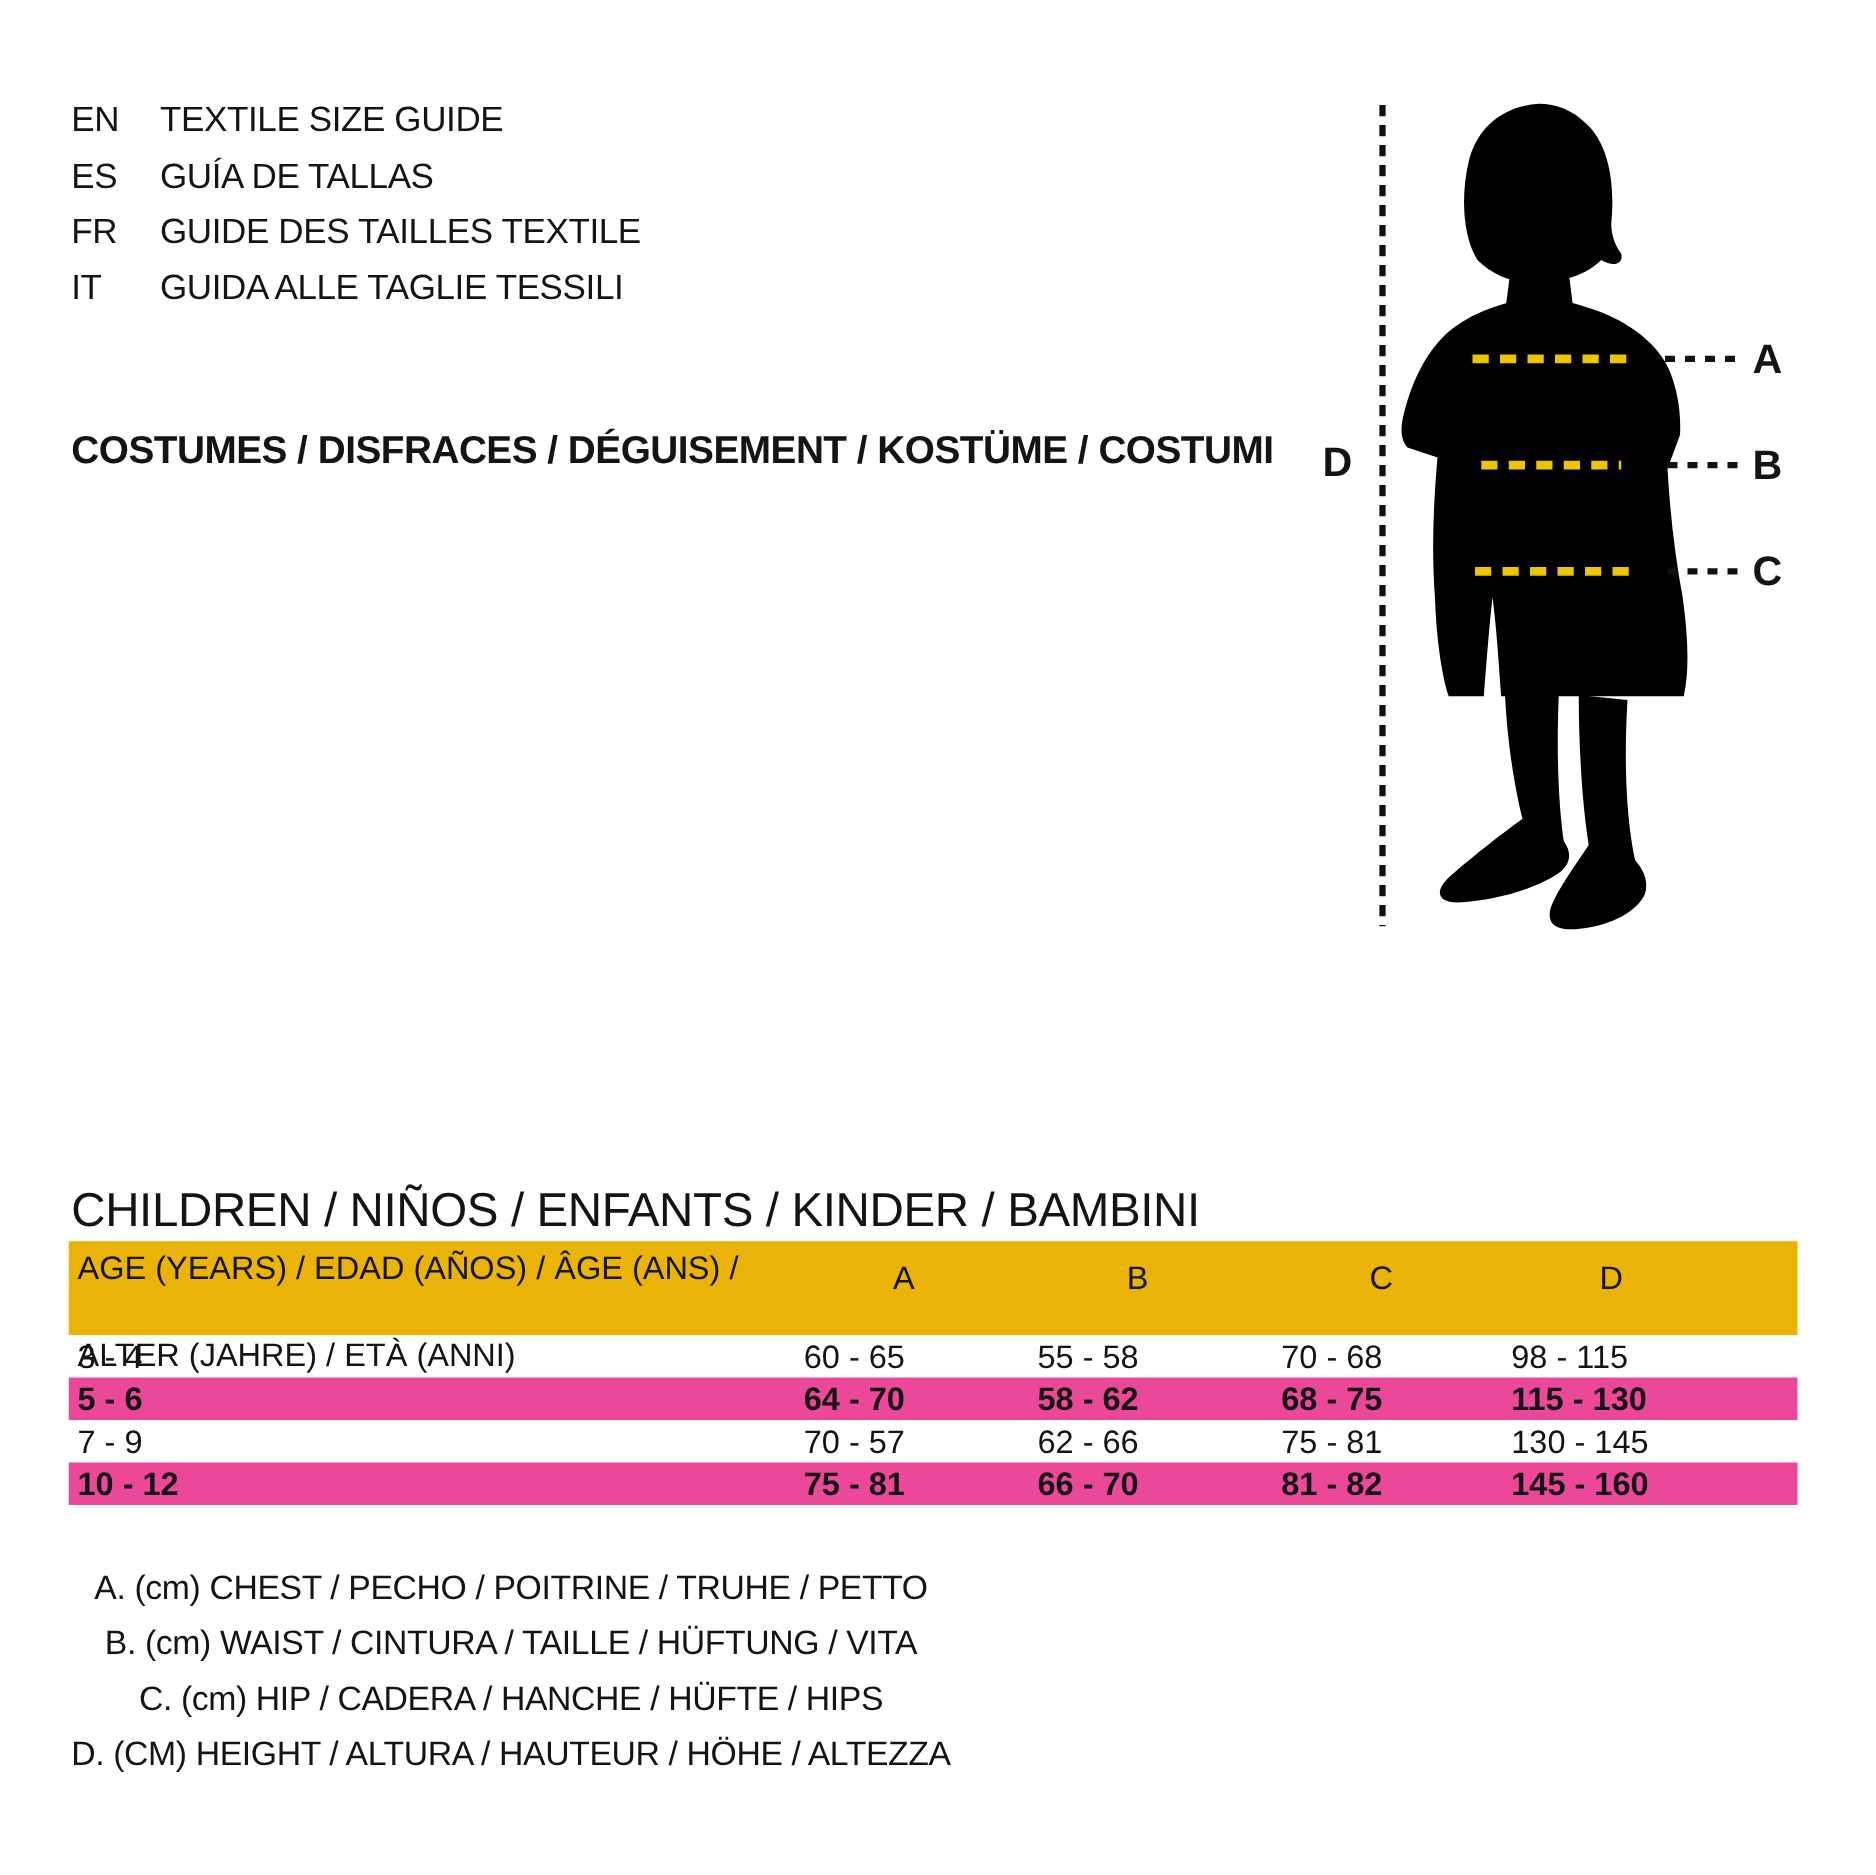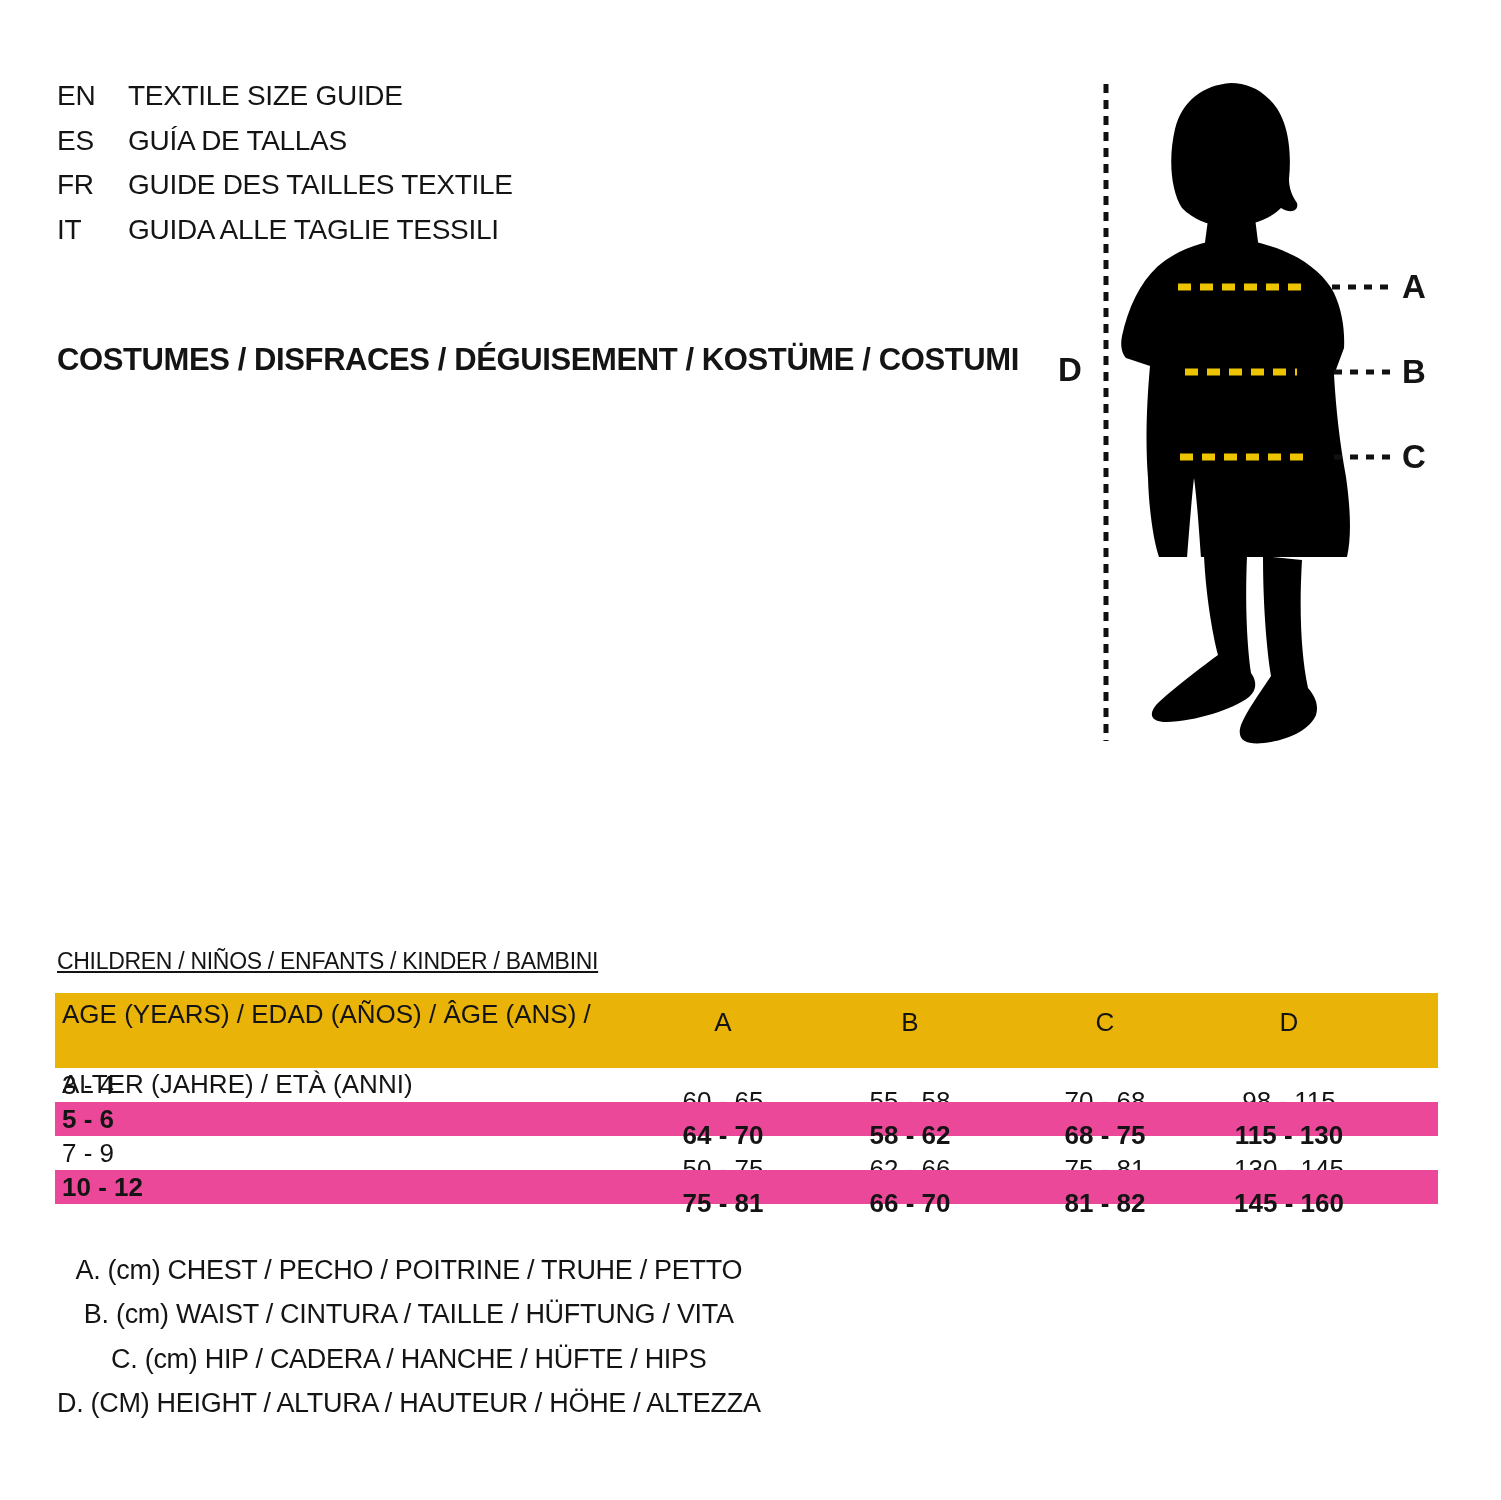--- a/index.html
+++ b/index.html
@@ -20,34 +20,34 @@
   }
   
   svg.figure-svg{position:absolute;left:0;top:0;pointer-events:none;}
   .measure-label{
     position:absolute;width:44px;text-align:center;
     font-size:33px;font-weight:bold;line-height:36px;
   }
   
   .section-title{
     position:absolute;left:57px;top:948px;
-    font-size:23px;letter-spacing:-0.3px;white-space:nowrap;text-decoration:underline;
+    font-size:38px;letter-spacing:-0.3px;white-space:nowrap;
   }
   .size-table{position:absolute;left:55px;top:993px;width:1383px;}
   .size-table .thead{
     position:relative;height:75px;background:#eab308;
     font-size:26px;line-height:35px;
   }
   .age-label{position:absolute;left:7px;top:4px;white-space:pre-line;}
   .col-letter{position:absolute;top:12px;width:160px;text-align:center;}
   .col-a{left:588px;} .col-b{left:775px;} .col-c{left:970px;} .col-d{left:1154px;}
   .trow{position:relative;height:34px;line-height:34px;font-size:26px;}
   .trow.alt{background:#ec4899;font-weight:bold;}
   .cell-age{position:absolute;left:7px;top:0;}
-  .cell{position:absolute;top:16px;width:160px;text-align:center;}
+  .cell{position:absolute;top:0;width:160px;}
   
   .legend-block{position:absolute;left:57px;top:1248px;text-align:center;}
   .legend-row{height:44.3px;line-height:44.3px;font-size:27px;letter-spacing:-0.3px;white-space:nowrap;}
 </style>
 </head>
 <body>
 
 <div class="lang-block">
   <div class="lang-row">
     <span class="lang-code">EN</span><span>TEXTILE SIZE GUIDE</span>
@@ -154,21 +154,21 @@
   </div>
   <div class="trow alt">
     <span class="cell-age">5 - 6</span>
     <span class="cell col-a">64 - 70</span>
     <span class="cell col-b">58 - 62</span>
     <span class="cell col-c">68 - 75</span>
     <span class="cell col-d">115 - 130</span>
   </div>
   <div class="trow">
     <span class="cell-age">7 - 9</span>
-    <span class="cell col-a">50 - 75</span>
+    <span class="cell col-a">70 - 57</span>
     <span class="cell col-b">62 - 66</span>
     <span class="cell col-c">75 - 81</span>
     <span class="cell col-d">130 - 145</span>
   </div>
   <div class="trow alt">
     <span class="cell-age">10 - 12</span>
     <span class="cell col-a">75 - 81</span>
     <span class="cell col-b">66 - 70</span>
     <span class="cell col-c">81 - 82</span>
     <span class="cell col-d">145 - 160</span>

